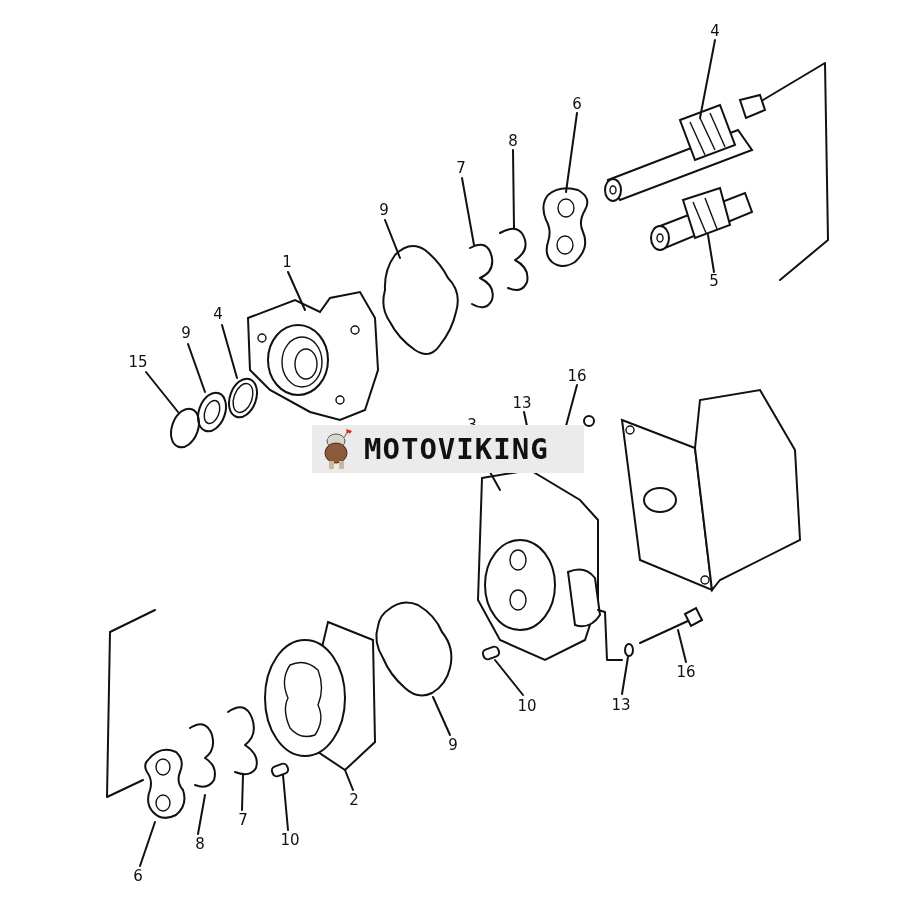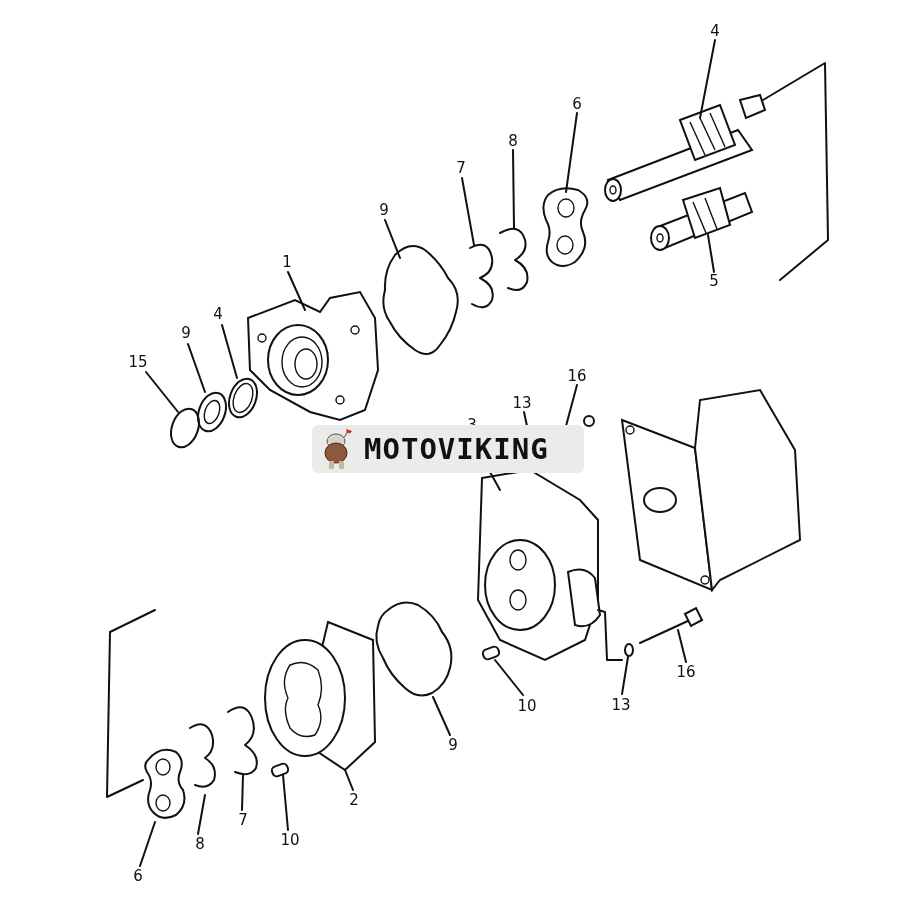--- a/index.html
+++ b/index.html
@@ -1,19 +1,19 @@
 <!DOCTYPE html>
 <html><head>
 <meta charset="utf-8">
 <style>
   html,body{margin:0;padding:0;background:#fff;}
   body{width:900px;height:900px;position:relative;overflow:hidden;font-family:"Liberation Sans",sans-serif;}
   svg.diagram{position:absolute;left:0;top:0;width:900px;height:900px;}
   .lbl{position:absolute;font-family:"DejaVu Sans",sans-serif;font-size:15px;color:#111;line-height:1;transform:translate(-50%,-50%);}
-  .wm{position:absolute;left:312px;top:425px;width:272px;height:48px;background:#ebebeb;border-radius:6px;display:flex;align-items:center;}
+  .wm{position:absolute;left:312px;top:425px;width:272px;height:48px;background:#ebebeb;border-radius:0;display:flex;align-items:center;}
   .wm-logo{width:40px;height:44px;margin-left:6px;}
   .wm-text{font-family:"DejaVu Sans Mono",monospace;font-weight:bold;font-size:29px;letter-spacing:1px;color:#111;margin-left:6px;}
   .s{fill:none;stroke:#111;stroke-width:2;stroke-linejoin:round;stroke-linecap:round;}
   .t{fill:none;stroke:#111;stroke-width:1.4;}
   .w{fill:#fff;stroke:#111;stroke-width:2;}
 </style>
 </head>
 <body>
 
 <svg class="diagram" viewBox="0 0 900 900">

